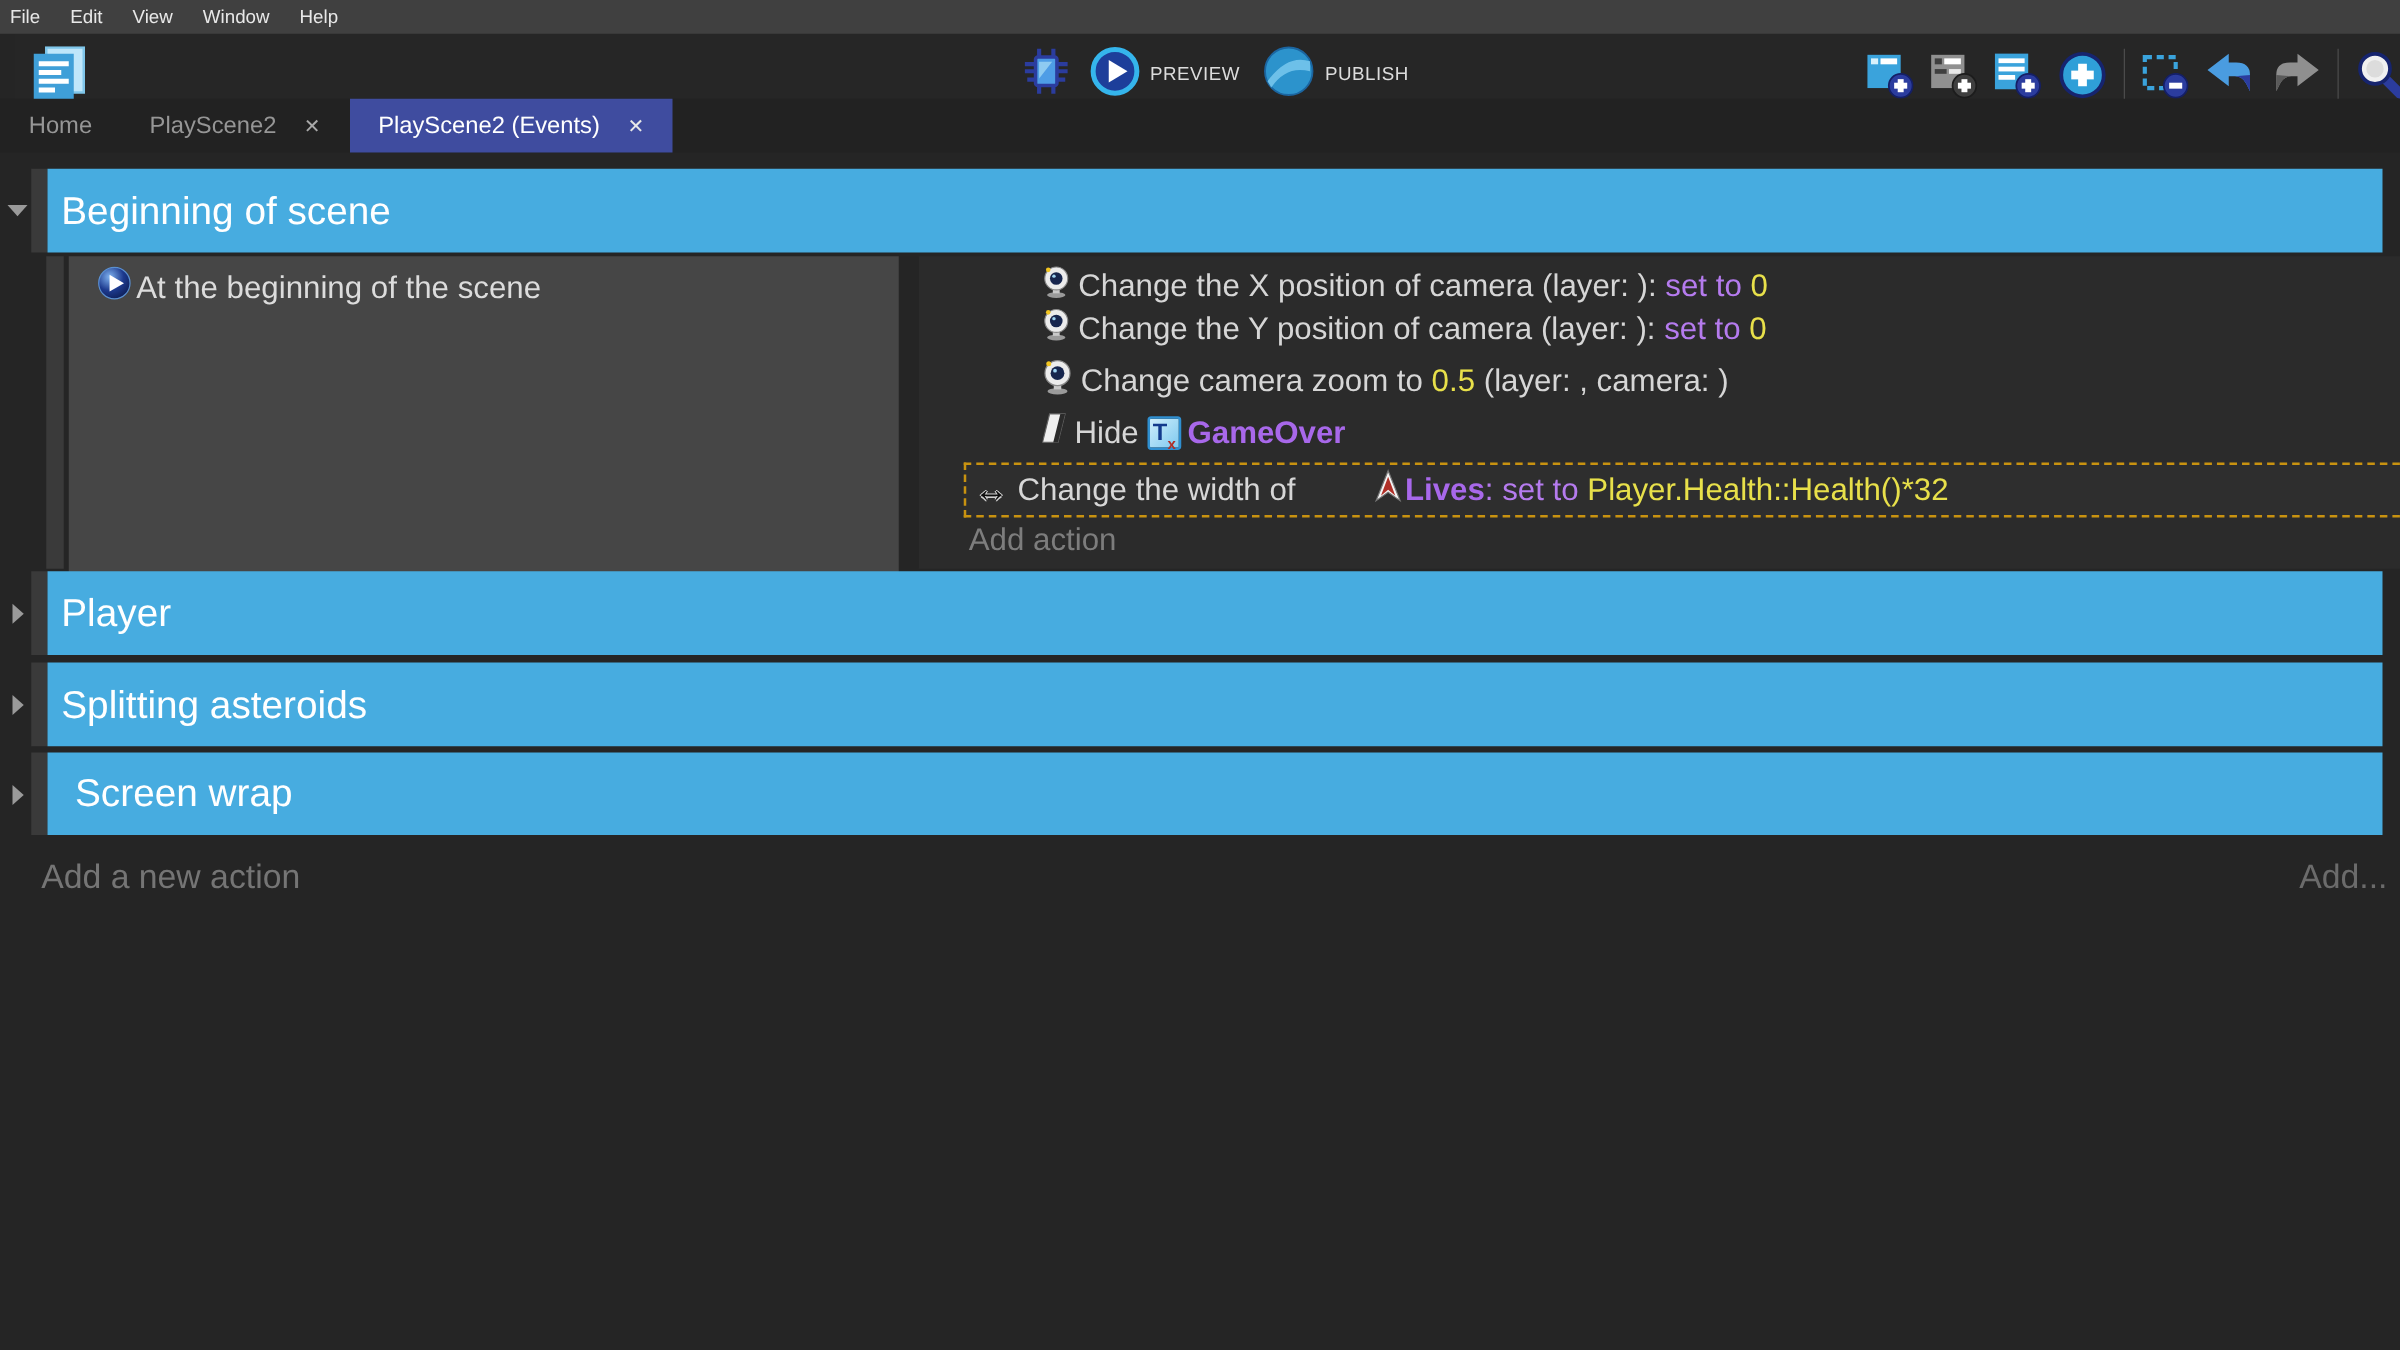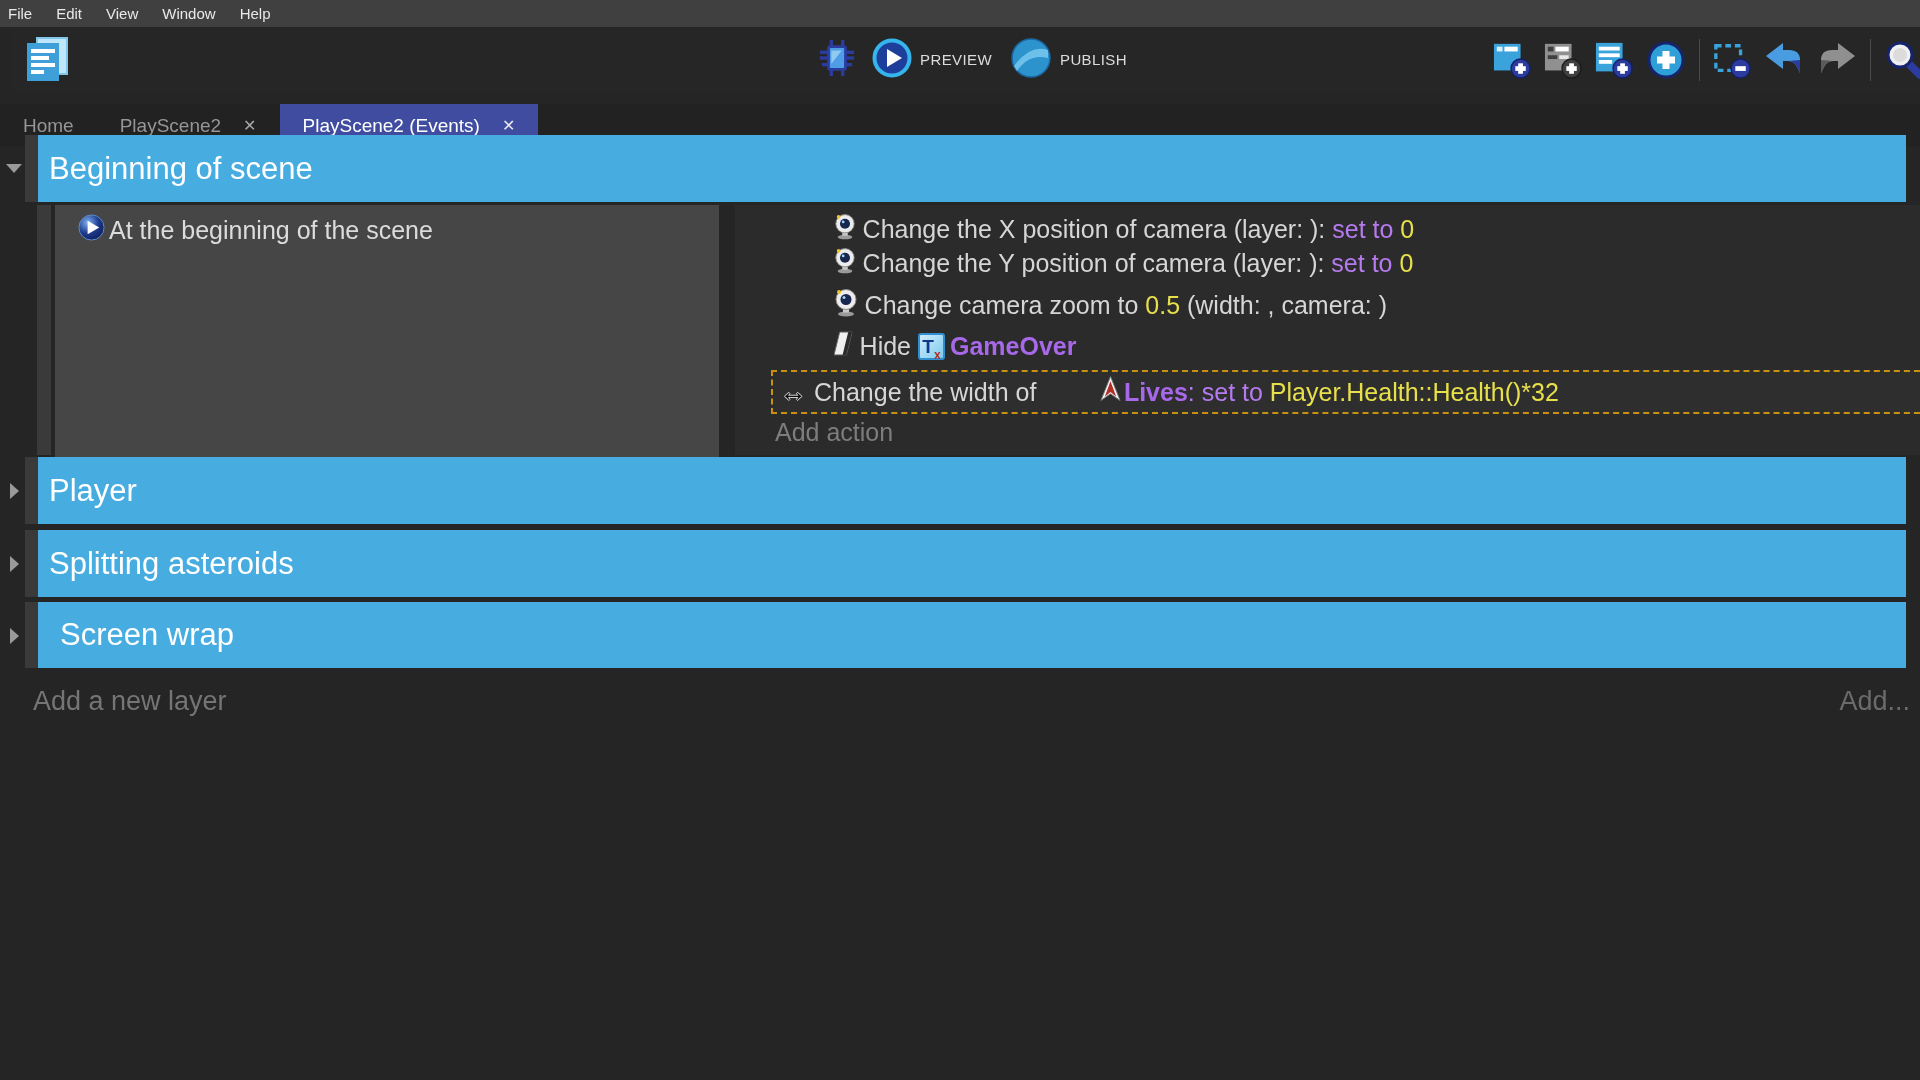--- a/index.html
+++ b/index.html
@@ -16,21 +16,21 @@
   .toolbar { position:absolute; left:12px; top:27px; width:1920px; height:65px; background:#262626; }
   .pm-btn { position:absolute; left:12px; top:10px; width:48px; height:46px; }
   .tb-center { position:absolute; left:806px; top:0; height:65px; display:flex; align-items:center; }
   .tb-label { color:#dcdcdc; font-size:15px; letter-spacing:.4px; margin-left:8px; }
   .tb-group { display:flex; align-items:center; margin-right:18px; }
   .tb-right { position:absolute; right:8px; top:0; height:65px; display:flex; align-items:center; gap:13px; }
   .tb-sep { width:1px; height:42px; background:#4b4b4b; }
   .tb-icon { display:flex; align-items:center; justify-content:center; }
 
   
-  .tabbar { position:absolute; left:0; top:104px; width:1920px; height:43px;
+  .tabbar { position:absolute; left:0; top:79px; width:1920px; height:43px;
             background:#222222; display:flex; }
   .tab { height:100%; display:flex; align-items:center; padding:0 23px;
          font-size:19px; color:#969696; }
   .tab .close { margin-left:22px; font-size:16px; color:#a9a9a9; }
   .tab.active { background:#3f4c9f; color:#ffffff; }
   .tab.active .close { color:#e8e8e8; }
 
   
   .group-strip { position:absolute; left:25px; width:13px; height:67px; background:#3a3a3a; }
   .group-header { position:absolute; left:38px; width:1868px; height:67px; background:#47ace0;
@@ -296,21 +296,21 @@
           <ellipse cx="12" cy="25.5" rx="8" ry="2.5" fill="#9a9a9a"></ellipse>
           <rect x="9" y="19" width="6" height="5" fill="#c9c9c9"></rect>
           <circle cx="12" cy="11" r="10" fill="#ececec" stroke="#8a8a8a" stroke-width="1"></circle>
           <circle cx="12" cy="11" r="5.5" fill="#17264e"></circle>
           <circle cx="10" cy="9" r="1.5" fill="#9fd4f2"></circle>
           <circle cx="5" cy="3.5" r="2" fill="#f2c521"></circle>
         </svg>
       </span>
       <span class="seg">Change camera zoom to </span>
       <span class="seg yellow">0.5</span>
-      <span class="seg"> (width: , camera: )</span>
+      <span class="seg"> (layer: , camera: )</span>
     </div>
 
     <div class="action-row mt7">
       <span class="icn">
         <svg width="19" height="27" viewBox="0 0 20 28">
           <polygon points="6,2 19,2 13,26 0,26" fill="#f0f0f0" stroke="#666" stroke-width="1"></polygon>
           <polygon points="15,2 19,2 13,26 9,26" fill="#2b2b2b"></polygon>
         </svg>
       </span>
       <span class="seg">Hide </span>
@@ -348,14 +348,14 @@
 <div class="group-header" style="top:530px;">
   <span>Splitting asteroids</span>
 </div>
 
 <div class="chev-right" style="top:628px;"></div>
 <div class="group-strip" style="top:602px; height:66px;"></div>
 <div class="group-header" style="top:602px; height:66px;padding-left:22px;">
   <span>Screen wrap</span>
 </div>
 
-<div class="footer-add">Add a new layer</div>
+<div class="footer-add">Add a new action</div>
 <div class="footer-add-more">Add...</div>
 
 </body></html>

